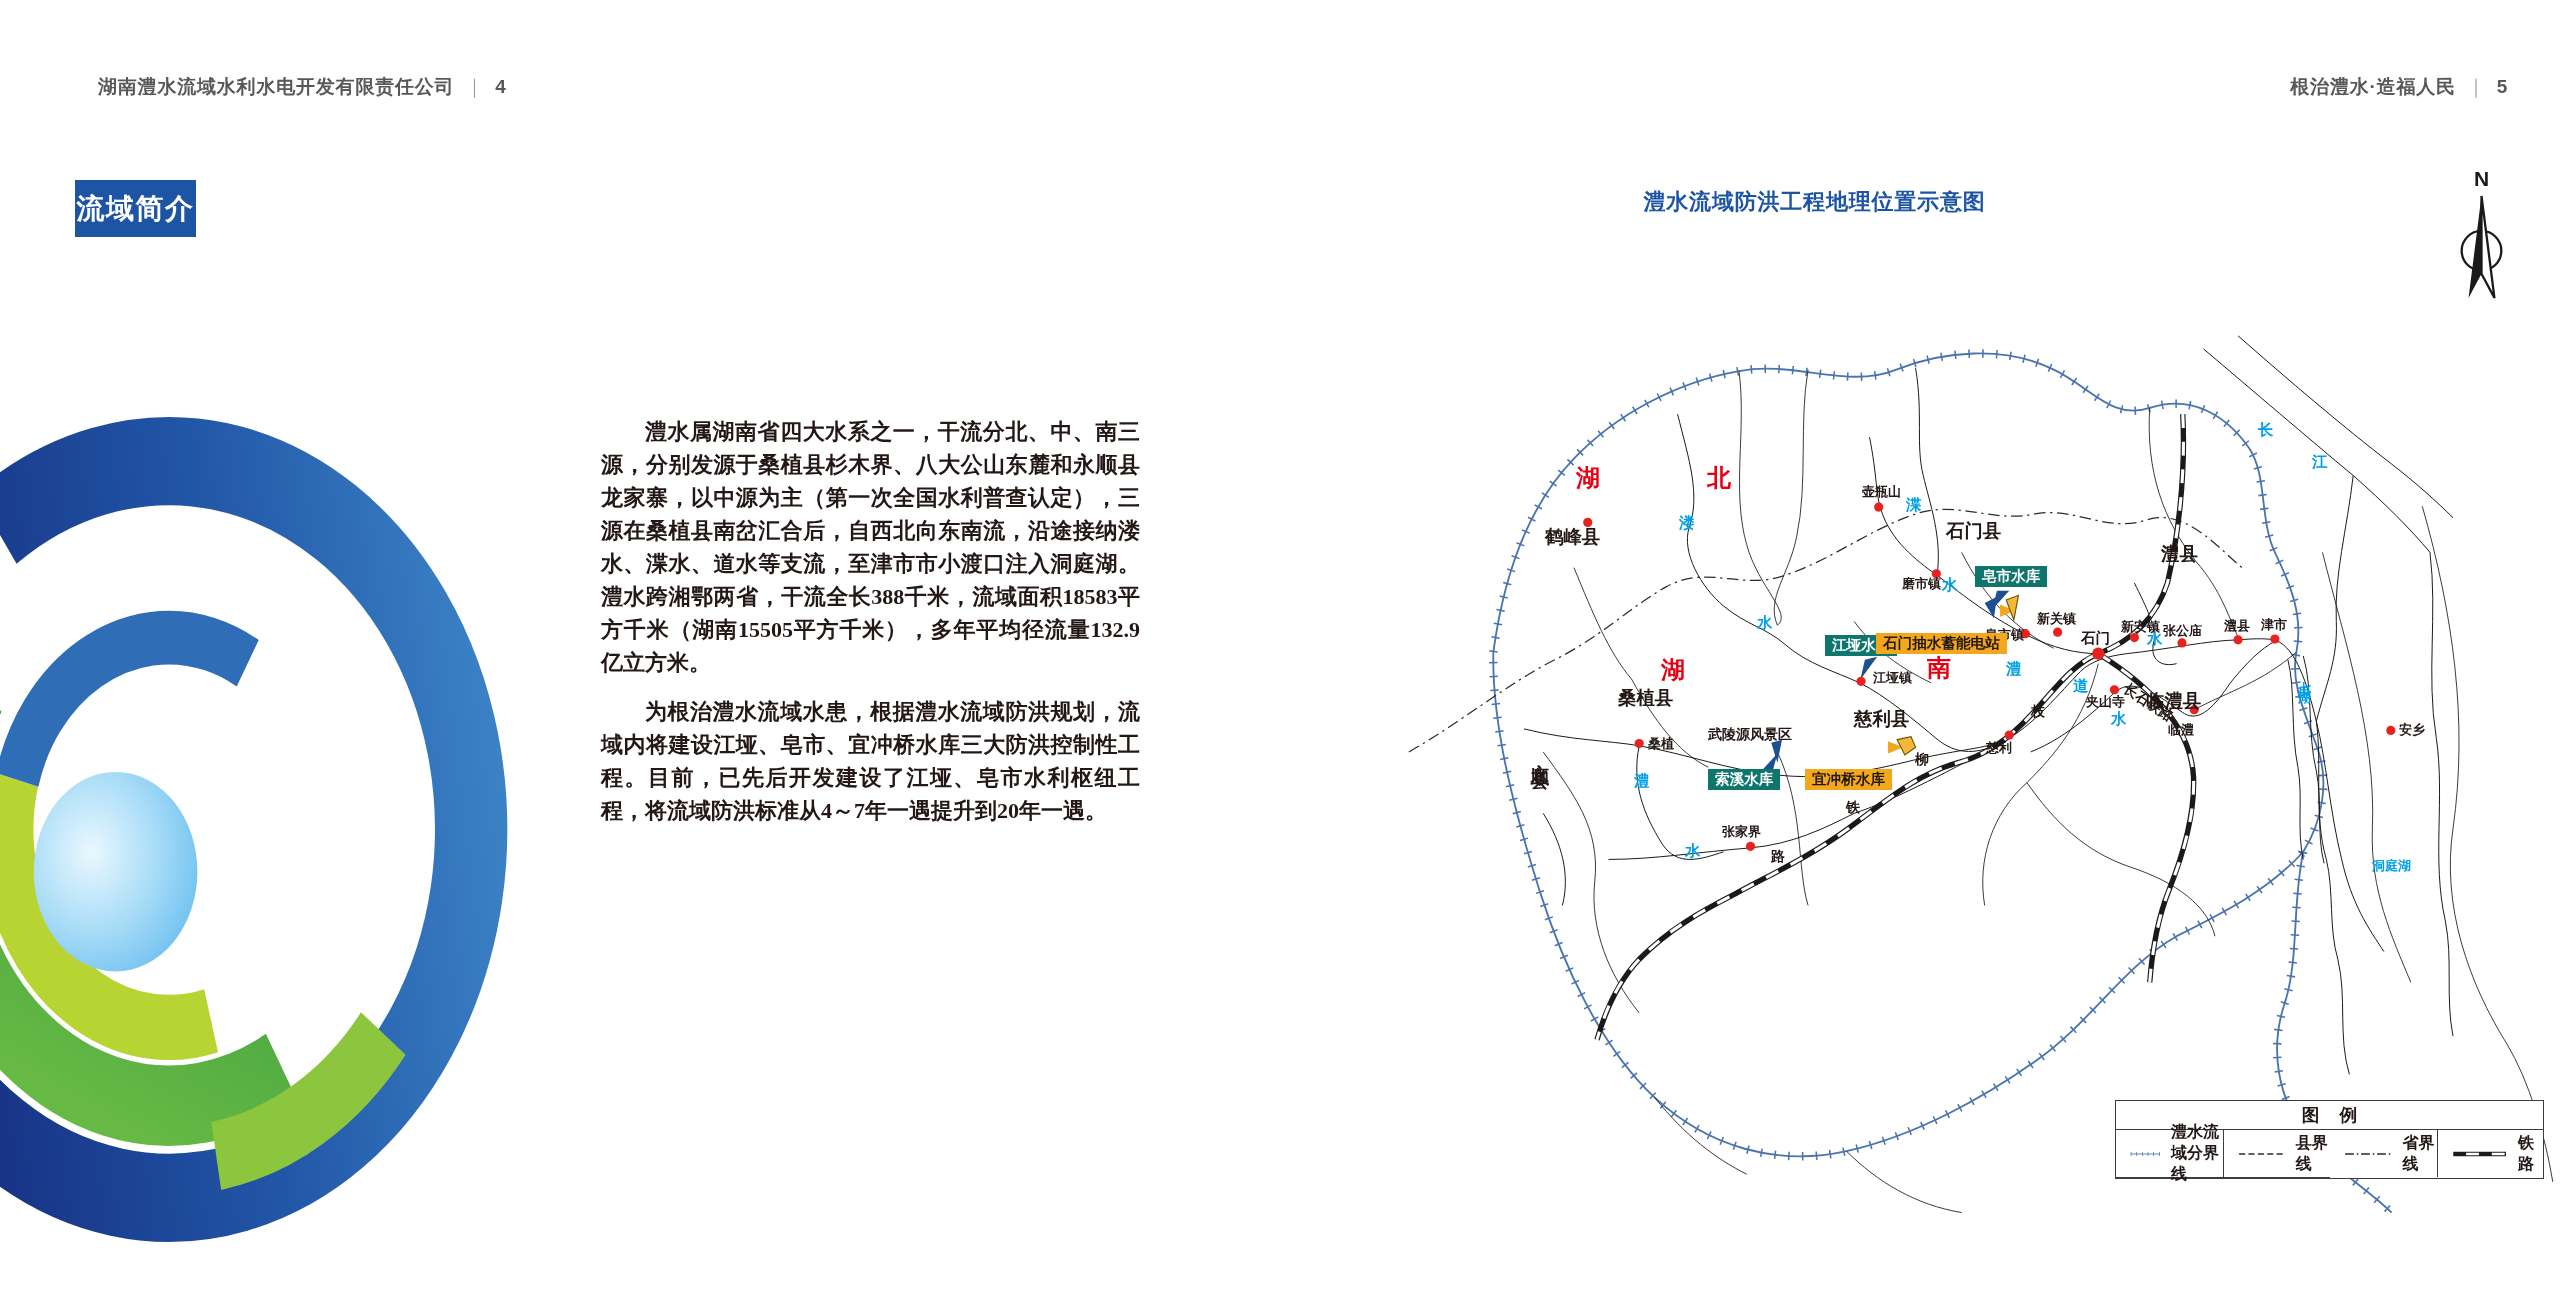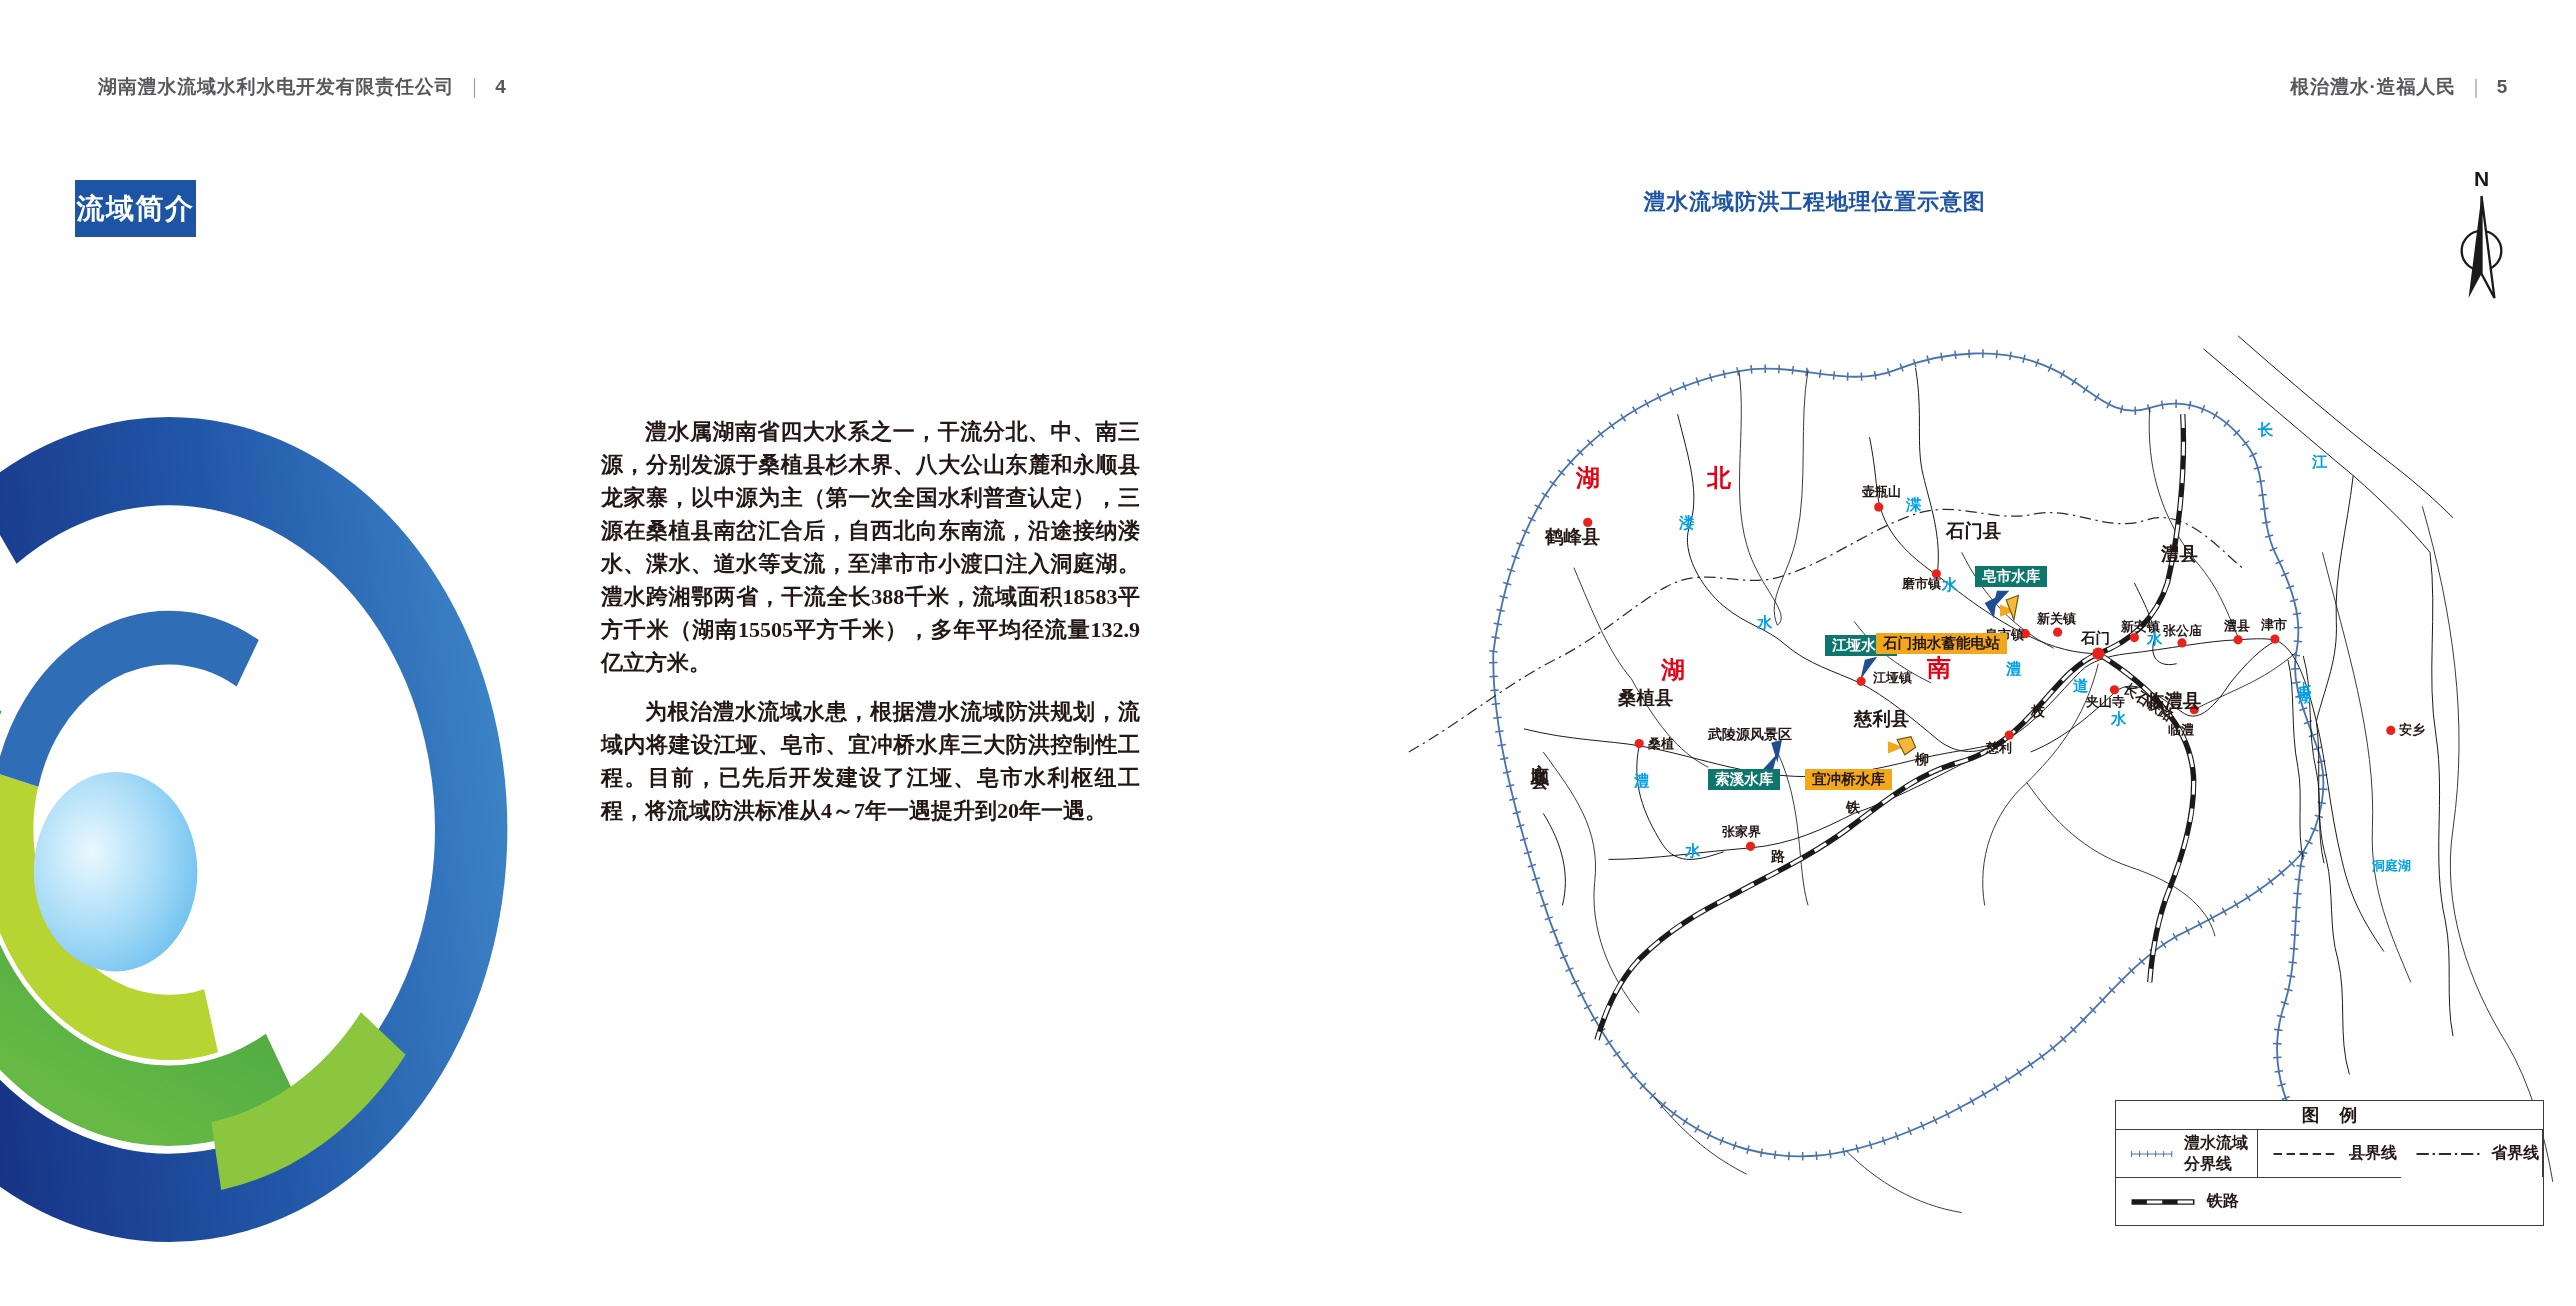--- a/index.html
+++ b/index.html
@@ -33,21 +33,21 @@
   .scenic{font-size:14px;}
   .railchar{font-size:14px;}
   .railname{font-size:14px;transform:rotate(33deg);transform-origin:left top;}
   .badge{position:absolute;font-size:14.6px;font-weight:bold;padding:3.1px 7px;line-height:1;white-space:nowrap;}
   .badge-blue{background:#0f766e;color:#ffffff;}
   .badge-orange{background:#f3a71b;color:#231815;margin-top:35px;}
   
   .legend{position:absolute;left:2115px;top:1100px;width:427px;border:1.5px solid #3c3c3e;background:#fff;color:#231815;}
   .legend-title{height:28px;display:flex;align-items:center;justify-content:center;
       font-size:17.7px;font-weight:bold;letter-spacing:20px;text-indent:20px;border-bottom:1.5px solid #3c3c3e;}
-  .legend-grid{display:grid;grid-template-columns:1fr 1fr 1fr;}
+  .legend-grid{display:grid;grid-template-columns:1fr 1fr 1fr 1fr;}
   .lcell{height:47px;display:flex;align-items:center;gap:10.7px;padding-left:14px;
       border-bottom:1.5px solid #3c3c3e;border-right:1.5px solid #3c3c3e;}
   .lcell:nth-child(2n){border-right:none;}
   .lcell:nth-child(3),.lcell:nth-child(4){border-bottom:none;}
   .lcell span{font-size:16px;font-weight:bold;}
   
   .compass{position:absolute;left:2451px;top:167px;width:61px;height:138px;text-align:center;}
   .compass .nmark{font-size:21px;font-weight:bold;color:#1a1a1a;}
 </style>
 </head>

